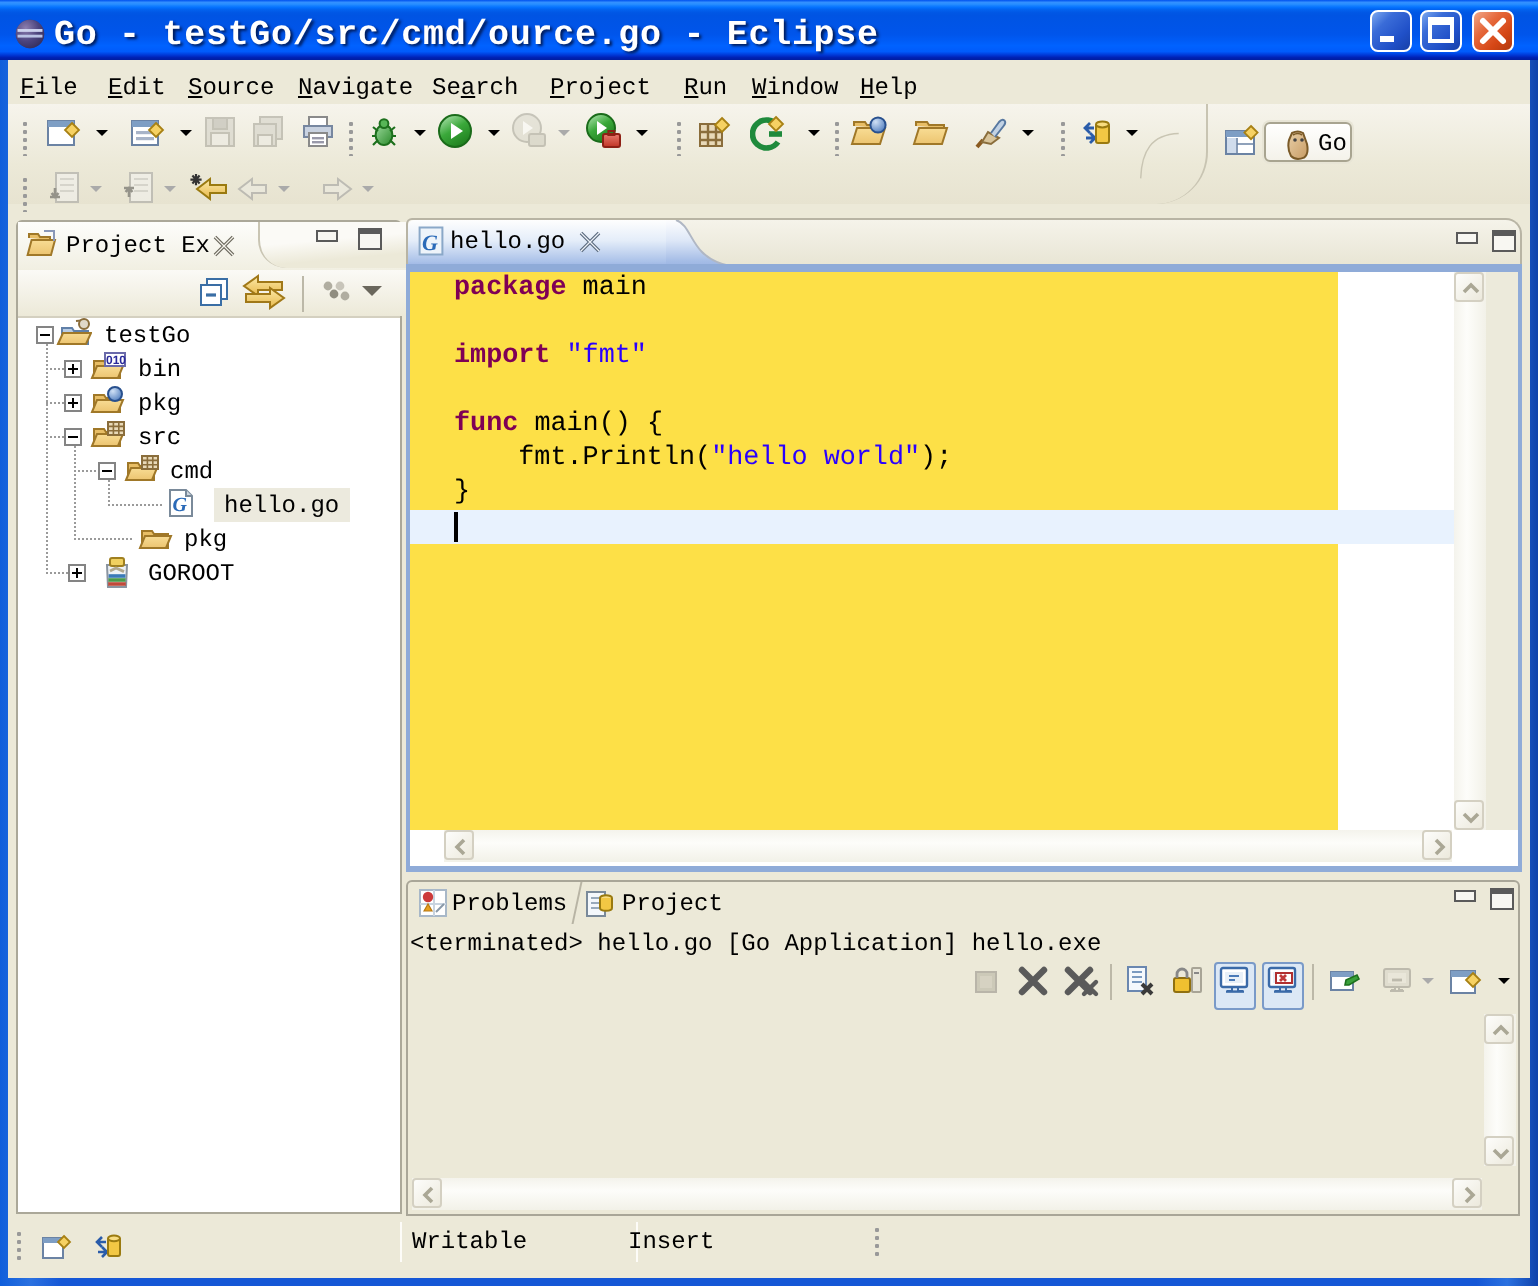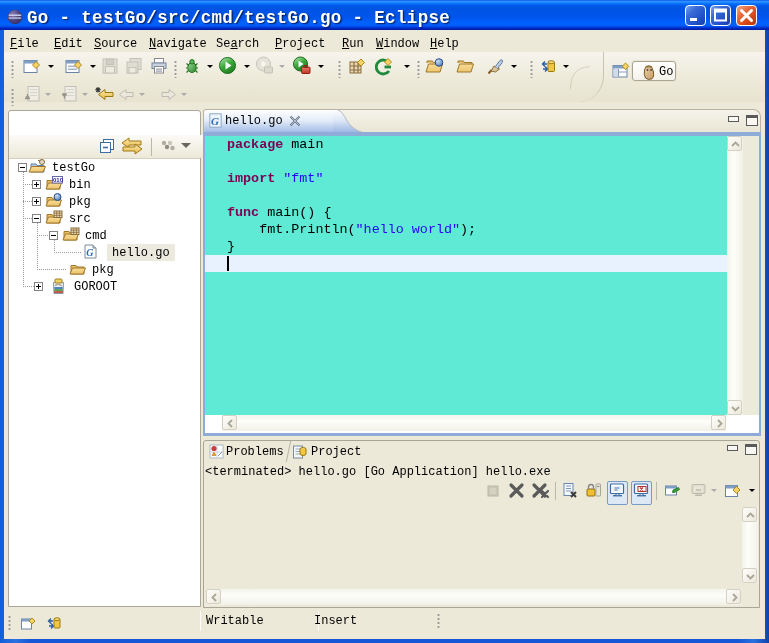--- a/index.html
+++ b/index.html
@@ -47,21 +47,21 @@
   background-image:linear-gradient(#000,#000); background-size:5px 1px; background-position:center center; background-repeat:no-repeat; }
 .expander.plus { background-image:linear-gradient(#000,#000),linear-gradient(#000,#000); background-size:5px 1px,1px 5px; background-position:center center,center center; }
 .dot-v { position:absolute; width:1px; background-image:repeating-linear-gradient(180deg,#9a9a9a 0 1px,transparent 1px 2px); }
 .dot-h { position:absolute; height:1px; background-image:repeating-linear-gradient(90deg,#9a9a9a 0 1px,transparent 1px 2px); }
 
 #editor-panel { position:absolute; left:199px; top:79px; width:558px; height:327px; }
 #ed-tabrow { position:absolute; left:0; top:0; width:558px; height:24px; background:linear-gradient(180deg,#f5f3ea,#e8e5d4); border:1px solid #b8b4a4; border-bottom:0; border-radius:3px 8px 0 0; }
 #ed-tab { position:absolute; left:0; top:0; width:129px; height:23px; background:linear-gradient(180deg,#fefefe 0%,#e4edf9 45%,#abc2e9 90%,#9db5e4 100%); border-radius:3px 0 0 0; }
 #ed-strip { position:absolute; left:0; top:23px; width:558px; height:4px; background:#8fabd8; }
 #ed-body { position:absolute; left:0; top:27px; width:558px; height:300px; background:#fff; border-left:2px solid #8fabd8; border-right:2px solid #8fabd8; border-bottom:3px solid #8fabd8; }
-#ed-code { position:absolute; left:0; top:0; width:522px; height:279px; background:#5eead4; font-size:13.4px; line-height:17px; white-space:pre; }
+#ed-code { position:absolute; left:0; top:0; width:464px; height:279px; background:#fde047; font-size:13.4px; line-height:17px; white-space:pre; }
 #ed-vscroll { position:absolute; left:522px; top:0; width:16px; height:279px; background:linear-gradient(90deg,#f4f3ec,#fdfdfa 40%,#f2f1e8); }
 #ed-overview { position:absolute; left:538px; top:0; width:16px; height:279px; background:#eceadb; }
 #ed-hscroll { position:absolute; left:17px; top:279px; width:504px; height:16px; background:linear-gradient(180deg,#f4f3ec,#fdfdfa 40%,#f2f1e8); }
 .sbtn { position:absolute; width:15px; height:15px; background:linear-gradient(135deg,#fdfdfb,#ece9dc); border:1px solid #d4d0c2; border-radius:2px; }
 .kw { color:#7f0055; font-weight:bold; }
 .str { color:#2a00ff; }
 .curline { background:#e8f2fe; }
 
 #console-panel { position:absolute; left:199px; top:410px; width:557px; height:168px; background:#ece9d8; border:1px solid #a9a698; border-radius:3px 3px 0 0; }
 #co-tabrow { position:absolute; left:0; top:0; width:555px; height:21px; }
@@ -86,21 +86,21 @@
     <rect x="2" y="6.2" width="14" height="1.6" fill="#cdd3ee"></rect>
     <rect x="2" y="9.4" width="14" height="1.6" fill="#b9c2e4"></rect>
     <defs>
         <radialGradient id="eclg" cx="0.35" cy="0.3" r="0.9">
       <stop offset="0" stop-color="#8d7fb0"></stop>
           <stop offset="0.5" stop-color="#4c447e"></stop>
           <stop offset="1" stop-color="#2a2550"></stop>
     </radialGradient>
       </defs>
   </svg>
-  <div id="title-text">Go - testGo/src/cmd/testGo.go - Eclipse</div>
+  <div id="title-text">Go - testGo/src/cmd/ource.go - Eclipse</div>
   <div class="tbtn" id="btn-min"><svg width="19" height="19" viewBox="0 0 19 19">
         <rect x="4" y="12" width="7" height="3" fill="#fff"></rect>
       </svg></div>
   <div class="tbtn" id="btn-max"><svg width="19" height="19" viewBox="0 0 19 19">
         <rect x="4" y="3.5" width="11" height="11" fill="none" stroke="#fff" stroke-width="2"></rect>
         <rect x="4" y="3.5" width="11" height="3" fill="#fff"></rect>
       </svg></div>
   <div class="tbtn" id="btn-close"><svg width="19" height="19" viewBox="0 0 19 19">
         <path d="M4.5 4.5 L14.5 14.5 M14.5 4.5 L4.5 14.5" stroke="#fff" stroke-width="3" stroke-linecap="round"></path>
       </svg></div>
@@ -335,20 +335,41 @@
     <span class="menu" style="left:50px"><u>E</u>dit</span>
     <span class="menu" style="left:90px"><u>S</u>ource</span>
     <span class="menu" style="left:145px"><u>N</u>avigate</span>
     <span class="menu" style="left:212px">Se<u>a</u>rch</span>
     <span class="menu" style="left:271px"><u>P</u>roject</span>
     <span class="menu" style="left:338px"><u>R</u>un</span>
     <span class="menu" style="left:372px"><u>W</u>indow</span>
     <span class="menu" style="left:426px"><u>H</u>elp</span>
   </div>
   <div id="left-panel">
+    <div id="lp-tabrow">
+      <svg class="abs" style="left:4px;top:3px" width="17" height="17" viewBox="0 0 17 17">
+          <path d="M1.5 5 L1.5 3 L6 3 L7 4.5 L12 4.5 L12 6" fill="#e8be66" stroke="#a07828"></path>
+          <path d="M0.8 13.5 L2.8 6 L14.5 6 L12.5 13.5 Z" fill="url(#lpf)" stroke="#a07828"></path>
+          <path d="M9 1.5 h5 v5" fill="none" stroke="#8a98b8"></path>
+          <defs>
+            <linearGradient id="lpf" x1="0" y1="0" x2="0" y2="1">
+              <stop offset="0" stop-color="#f8dc94"></stop>
+              <stop offset="1" stop-color="#ecc470"></stop>
+            </linearGradient>
+          </defs>
+        </svg>
+      <span class="abs" style="left:24px;top:5px">Project Ex</span>
+      <svg class="abs" style="left:97px;top:6px" width="12" height="12" viewBox="0 0 12 12">
+          <path d="M1.5 1.5 L10.5 10.5 M10.5 1.5 L1.5 10.5" stroke="#6a675c" stroke-width="1.8"></path>
+          <path d="M1.5 1.5 L10.5 10.5 M10.5 1.5 L1.5 10.5" stroke="#f4f2ea" stroke-width="0.6"></path>
+        </svg>
+      <div class="abs" style="left:120px;top:0;width:74px;height:23px;background:linear-gradient(175deg,#fbfaf6 40%,#ece9d8 75%);border-left:1px solid #c9c5b3;border-radius:0 0 0 14px"></div>
+      <div class="abs" style="left:149px;top:4px;width:11px;height:6px;border:1px solid #5a5a5a;background:#f8f7f2"></div>
+      <div class="abs" style="left:170px;top:3px;width:12px;height:11px;border:1px solid #5a5a5a;background:#f8f7f2;box-shadow:inset 0 2px 0 #5a5a5a"></div>
+    </div>
     <div id="lp-toolbar">
       <svg class="abs" style="left:90px;top:3px" width="17" height="17" viewBox="0 0 17 17">
           <rect x="4.5" y="1.5" width="10" height="10" fill="#fff" stroke="#3a6ea5"></rect>
           <rect x="1.5" y="4.5" width="10" height="10" fill="#fff" stroke="#3a6ea5"></rect>
           <path d="M4 9.5 h5" stroke="#3a6ea5" stroke-width="1.6"></path>
         </svg>
       <svg class="abs" style="left:112px;top:2px" width="22" height="19" viewBox="0 0 22 19">
           <path d="M8 2 L8 5 L20 5 L20 9 L8 9 L8 12 L1 7 Z" fill="url(#lkg)" stroke="#a07818" transform="translate(0,-1)"></path>
           <path d="M14 7 L14 10 L2 10 L2 14 L14 14 L14 17 L21 12 Z" fill="url(#lkg)" stroke="#a07818"></path>
           <defs>

